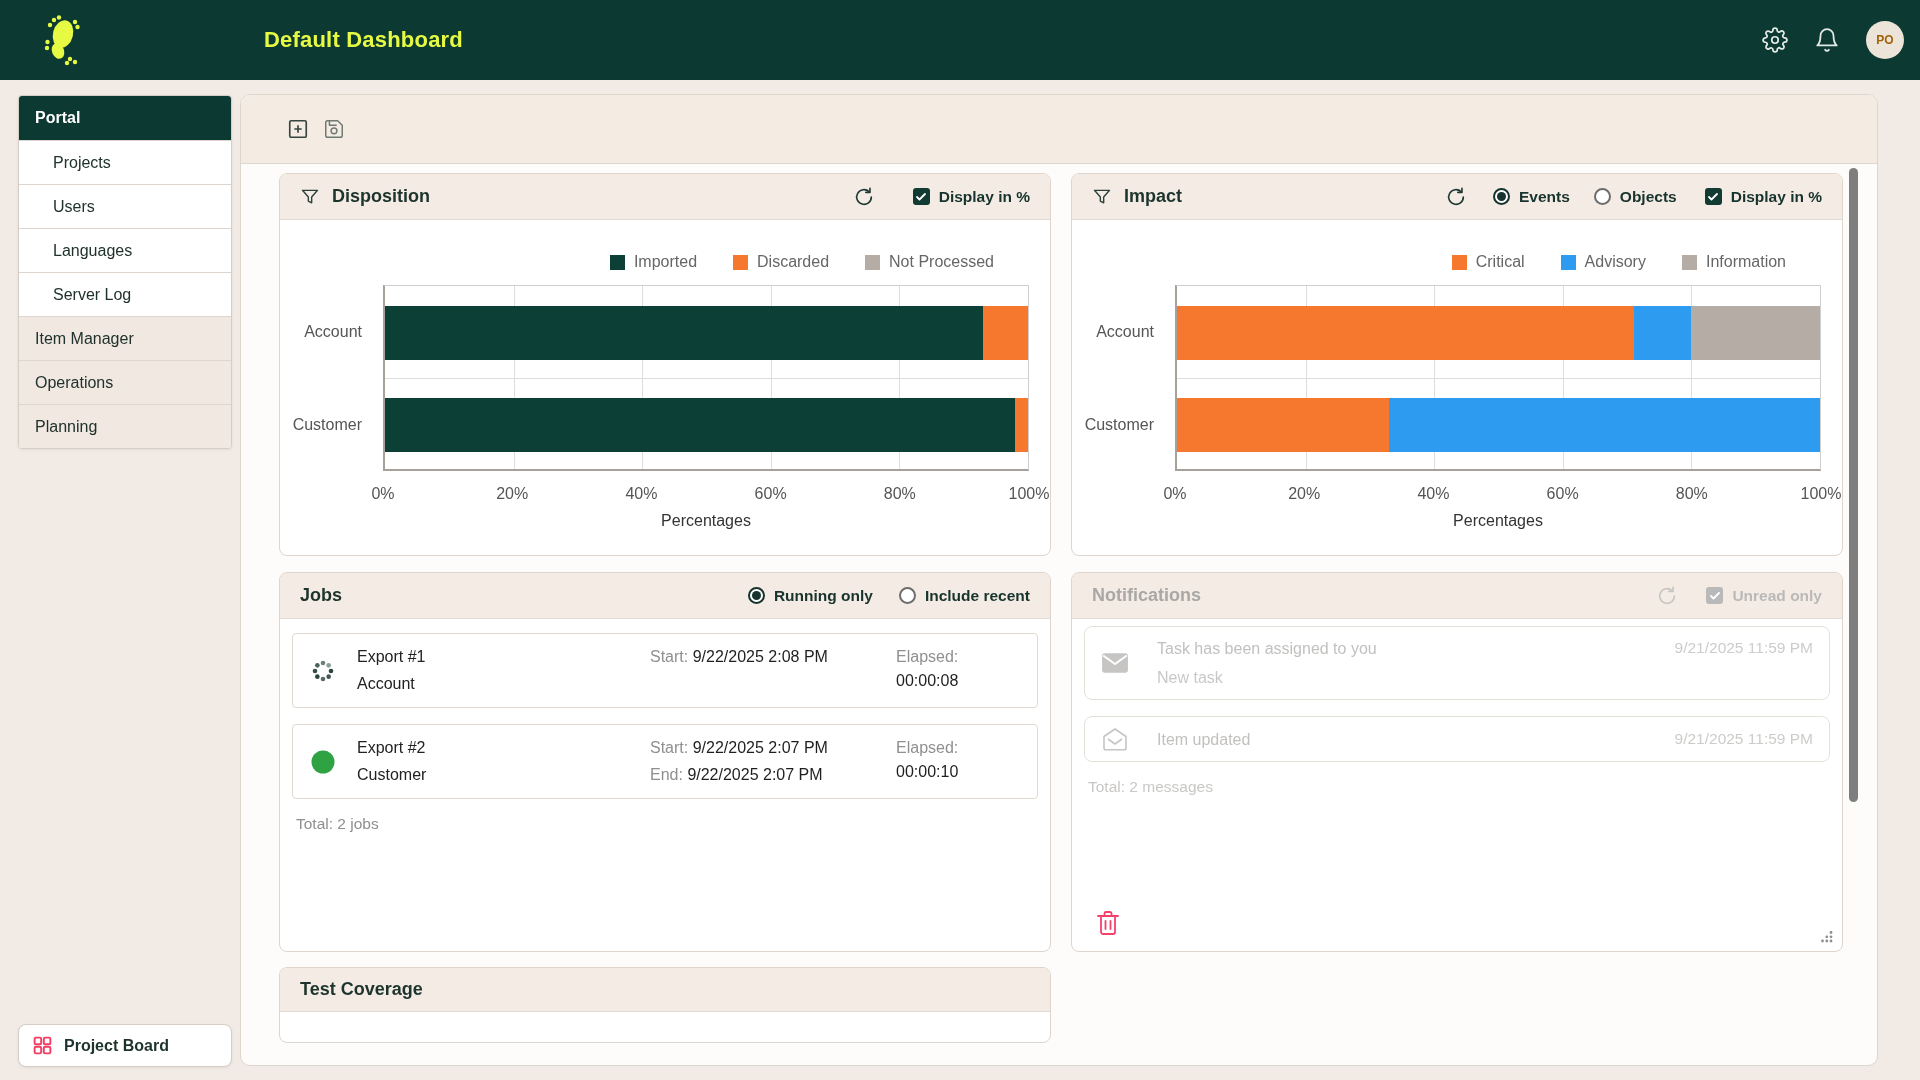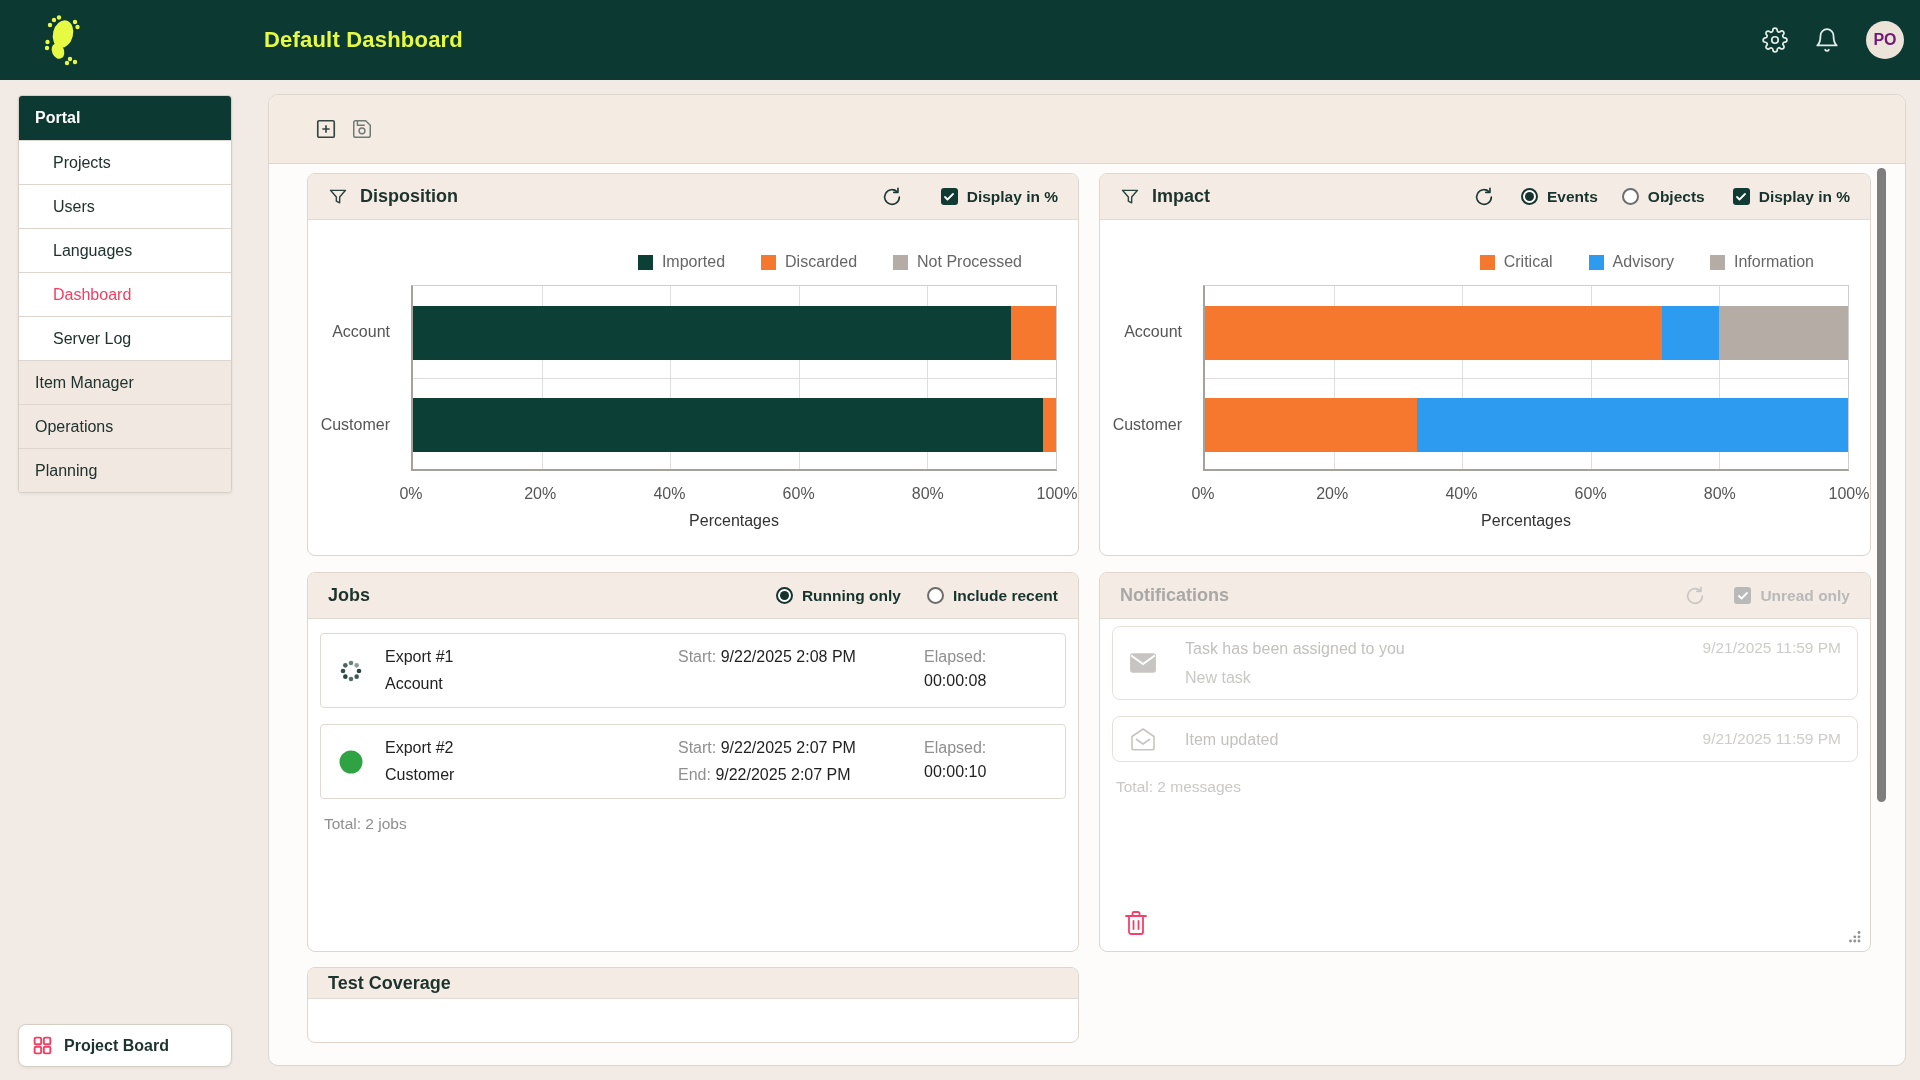--- a/index.html
+++ b/index.html
@@ -8,63 +8,63 @@
 
   
   .app-header { position:absolute; left:0; top:0; width:1920px; height:80px;
     background:#0c3a33; display:flex; align-items:center; }
   .logo { position:absolute; left:44px; top:13px; width:36px; height:54px; }
   .app-title { position:absolute; left:264px; top:27px; font-size:22px; font-weight:700;
     color:#e7fa43; letter-spacing:.2px; }
   .hdr-right { position:absolute; right:16px; top:0; height:80px; display:flex;
     align-items:center; gap:26px; }
   .hdr-icon { width:26px; height:26px; color:#e4ebe7; cursor:pointer; }
-  .avatar { width:38px; height:38px; border-radius:50%; background:#ece3d9; color:#701a75;
-    font-weight:700; font-size:16px; display:flex; align-items:center; justify-content:center; }
+  .avatar { width:38px; height:38px; border-radius:50%; background:#ece3d9; color:#a16207;
+    font-weight:700; font-size:12px; display:flex; align-items:center; justify-content:center; }
 
   
   .sidebar { position:absolute; left:18px; top:95px; width:214px; background:#fff;
     border:1px solid #d5cec6; border-radius:4px; overflow:hidden;
     box-shadow:0 1px 3px rgba(0,0,0,.07); }
   .side-item { height:44px; display:flex; align-items:center; padding-left:16px;
     font-size:16px; color:#20322d; border-top:1px solid #ddd5ce; cursor:pointer; background:#fff; }
   .side-item.first { border-top:none; }
   .side-item.section-header { background:#0c3a33; color:#fff; font-weight:700; }
   .side-item.sub-item { padding-left:34px; }
   .side-item.top-section { background:#f1e8e1; }
   .side-item.active { color:#f23e63; }
 
   .project-board { position:absolute; left:18px; top:1024px; width:214px; height:43px;
     background:#fff; border:1px solid #d5cec6; border-radius:8px; display:flex;
     align-items:center; padding-left:13px; gap:11px; cursor:pointer;
     box-shadow:0 1px 3px rgba(0,0,0,.07); }
   .project-board span { font-size:16px; font-weight:600; color:#1d332d; }
 
   
-  .card { position:absolute; left:268px; top:94px; width:1638px; height:972px;
+  .card { position:absolute; left:240px; top:94px; width:1638px; height:972px;
     background:#fdfcfa; border:1px solid #ddd6cf; border-radius:10px; overflow:hidden; }
   .toolbar { position:absolute; left:0; top:0; width:100%; height:69px; background:#f4ebe3;
     border-bottom:1px solid #ddd6cf; display:flex; align-items:center; padding-left:46px; gap:14px; }
   .tool-icon { width:22px; height:22px; cursor:pointer; }
   .scroll-thumb { position:absolute; left:1608px; top:73px; width:9px; height:634px;
     background:#7e7e7e; border-radius:5px; cursor:pointer; }
 
   
   .panel { position:absolute; background:#fff; border:1px solid #ddd5ce; border-radius:8px;
     overflow:hidden; }
   .p-disposition { left:38px;  top:78px;  width:772px; height:383px; }
   .p-impact      { left:830px; top:78px;  width:772px; height:383px; }
   .p-jobs        { left:38px;  top:477px; width:772px; height:380px; }
   .p-notifications { left:830px; top:477px; width:772px; height:380px; }
   .p-testcoverage { left:38px;  top:872px; width:772px; height:76px; }
   .p-items       { left:830px; top:872px; width:772px; height:76px; }
 
   .panel-header { height:46px; background:#f4ece4; border-bottom:1px solid #e2dbd4;
     display:flex; align-items:center; padding:0 20px; gap:12px; }
-  .p-testcoverage .panel-header, .p-items .panel-header { height:31px; }
+  .p-testcoverage .panel-header, .p-items .panel-header { height:44px; }
   .panel-title { font-size:18px; font-weight:700; color:#1d332d; }
   .spacer { flex:1; }
   .hgroup { display:flex; align-items:center; gap:9px; }
   .funnel { width:20px; height:20px; color:#2a423c; }
   .refresh { width:22px; height:22px; color:#1d3833; cursor:pointer; }
 
   .checkbox { width:17px; height:17px; border-radius:3px; background:#113a32; display:flex;
     align-items:center; justify-content:center; cursor:pointer; flex:none; }
   .checkbox svg { width:12px; height:12px; }
   .radio { width:17px; height:17px; border-radius:50%; border:2px solid #6d6d6d; background:#fff;
@@ -159,21 +159,20 @@
     </svg>
     <div class="avatar">PO</div>
   </div>
 </div>
 
 <div class="sidebar">
   <div class="side-item section-header first">Portal</div>
   <div class="side-item sub-item">Projects</div>
   <div class="side-item sub-item">Users</div>
   <div class="side-item sub-item">Languages</div>
-  <div class="side-item sub-item active">Dashboard</div>
   <div class="side-item sub-item">Server Log</div>
   <div class="side-item top-section">Item Manager</div>
   <div class="side-item top-section">Operations</div>
   <div class="side-item top-section">Planning</div>
 </div>
 
 <div class="project-board">
   <svg width="21" height="21" viewBox="0 0 24 24" fill="none" stroke="#f23e63" stroke-width="2.2">
     <rect x="3" y="3" width="7.5" height="7.5" rx="1.5"></rect>
       <rect x="13.5" y="3" width="7.5" height="7.5" rx="1.5"></rect>

